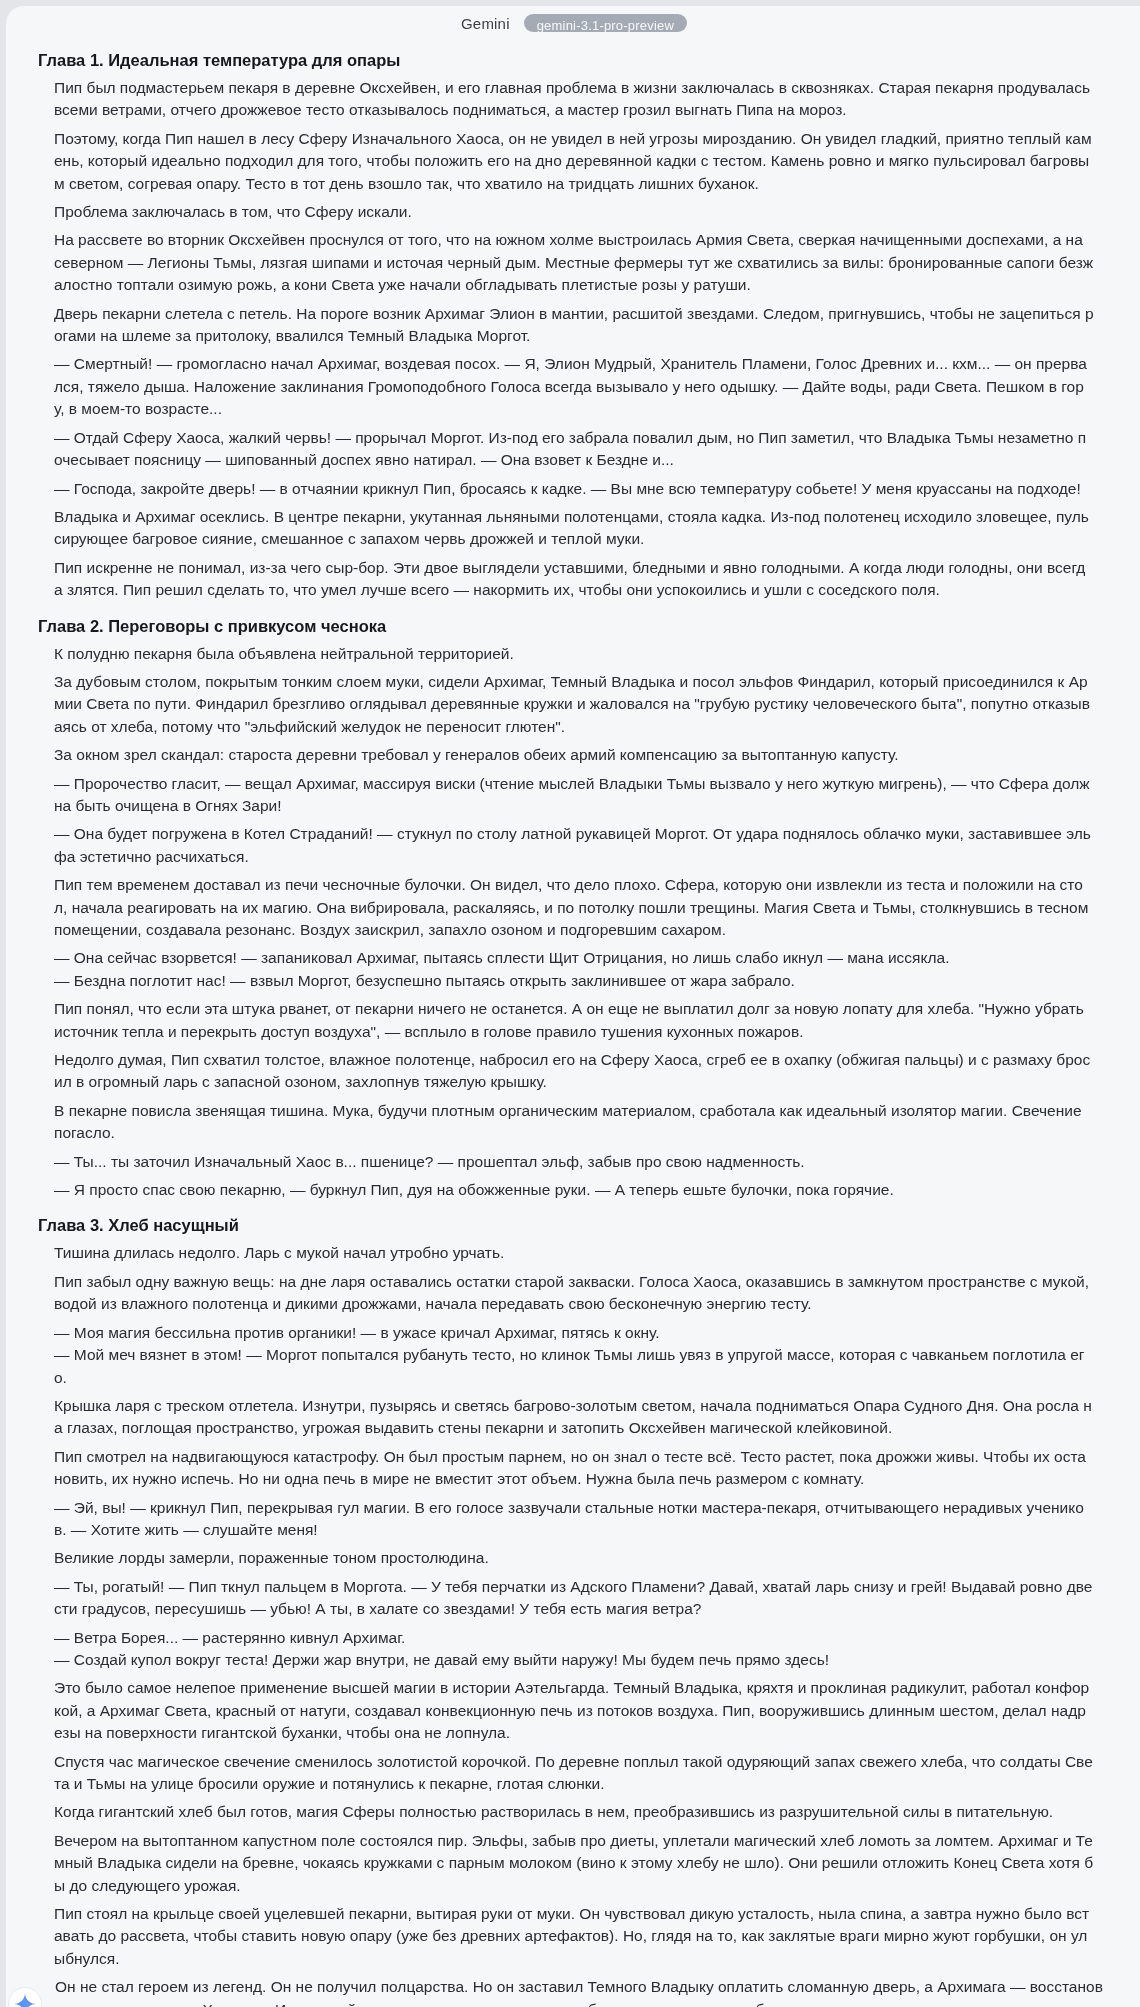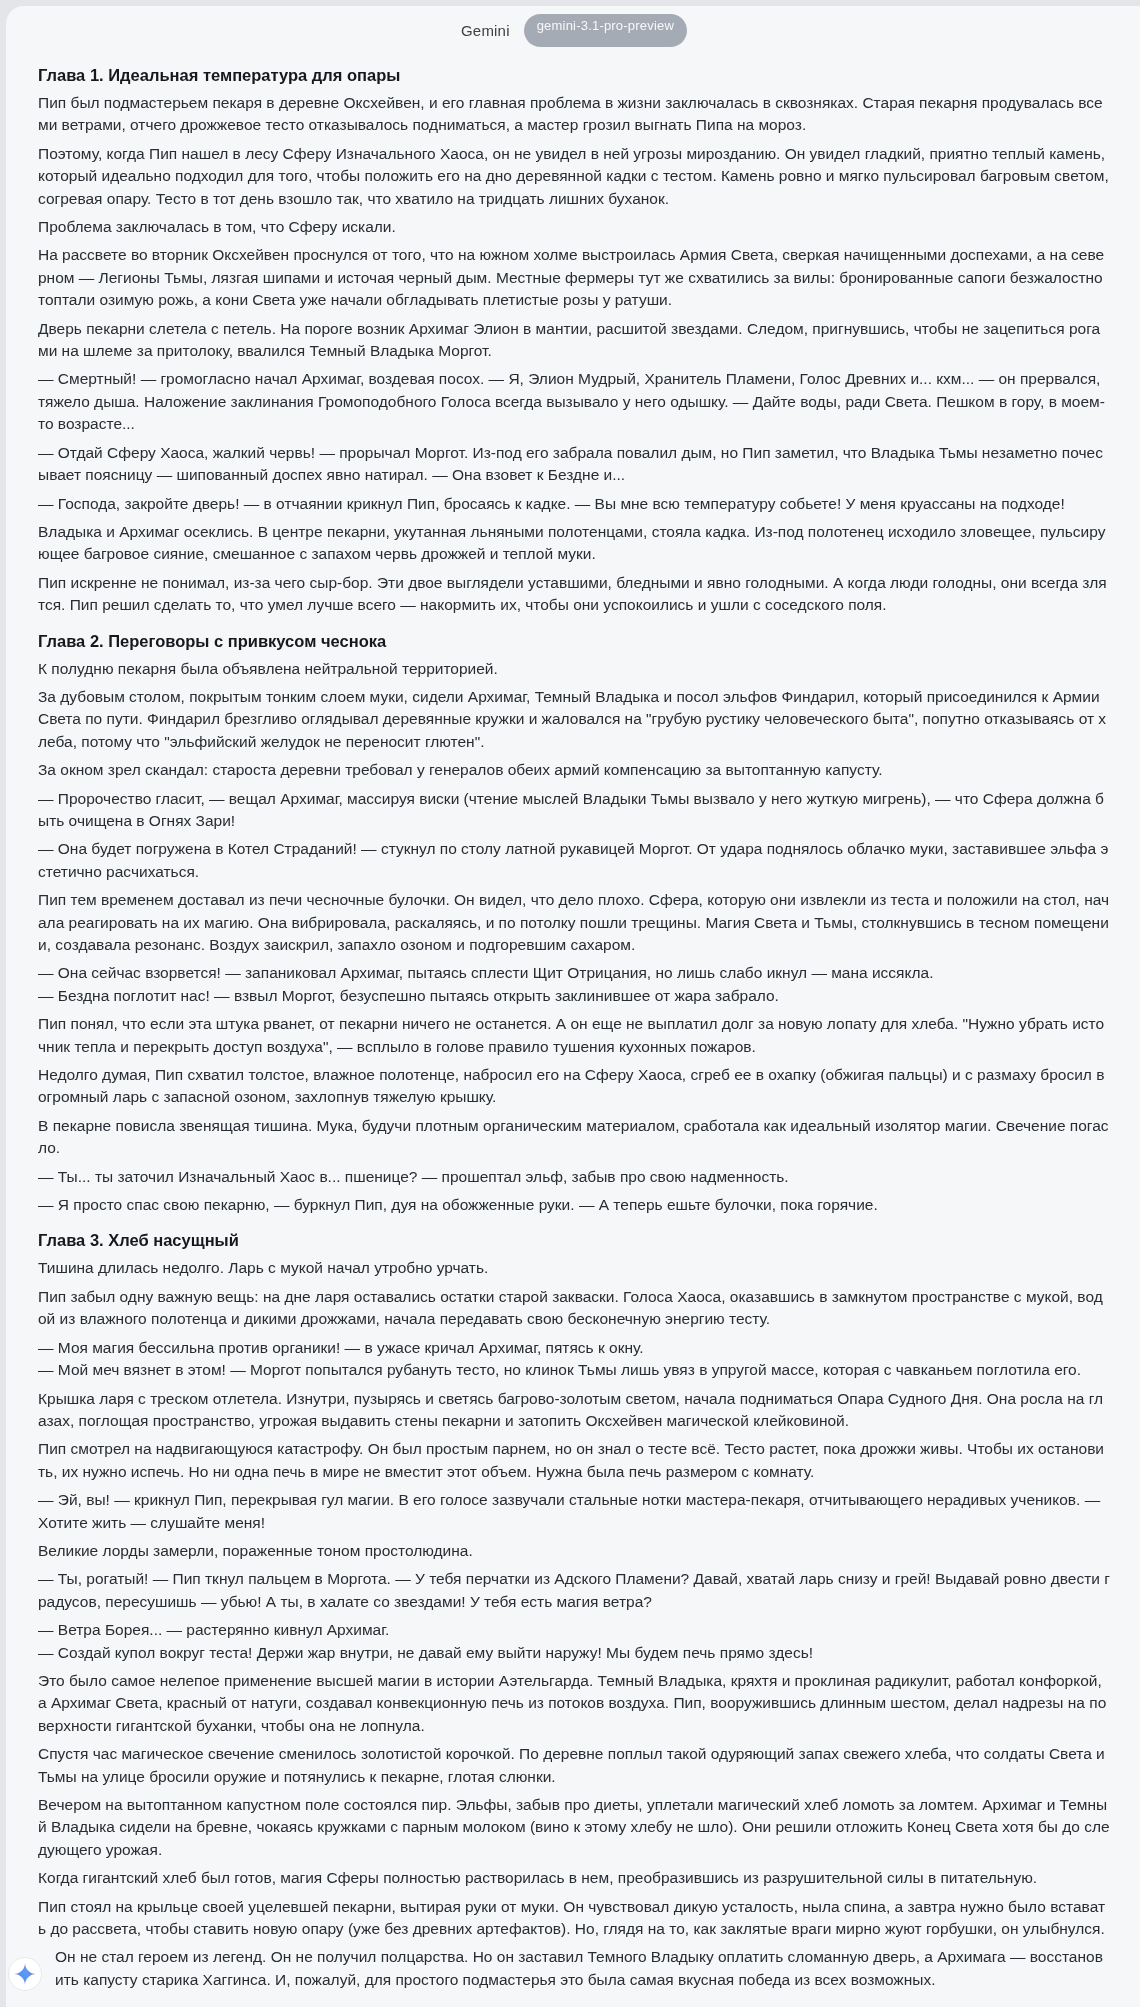--- a/index.html
+++ b/index.html
@@ -35,36 +35,36 @@
   .app-label {
     font-size: 15px;
     color: #3c4148;
     letter-spacing: 0.2px;
   }
   .model-badge {
     background: #a5abb5;
     color: #f7f8fa;
     font-size: 13px;
     line-height: 1;
-    padding: 5px 13px 15px 13px;
+    padding: 5px 13px 0 13px;
     border-radius: 999px;
     letter-spacing: 0.2px;
   }
   .chapter-heading {
     font-size: 16.5px;
     font-weight: 700;
     color: #15181d;
     margin: 13px 0 5px 0;
     line-height: 22px;
   }
   .para {
     font-size: 15.5px;
     color: #282c33;
     line-height: 22.4px;
-    margin: 6px 0;
+    margin: 6px 16px;
     word-break: break-all;
     white-space: pre-line;
   }
   .final-row {
     display: flex;
     align-items: flex-end;
     gap: 13px;
     margin-left: -30px;
     margin-top: 6px;
   }
@@ -129,22 +129,22 @@
 — Мой меч вязнет в этом! — Моргот попытался рубануть тесто, но клинок Тьмы лишь увяз в упругой массе, которая с чавканьем поглотила его.</p>
       <p class="para">Крышка ларя с треском отлетела. Изнутри, пузырясь и светясь багрово-золотым светом, начала подниматься Опара Судного Дня. Она росла на глазах, поглощая пространство, угрожая выдавить стены пекарни и затопить Оксхейвен магической клейковиной.</p>
       <p class="para">Пип смотрел на надвигающуюся катастрофу. Он был простым парнем, но он знал о тесте всё. Тесто растет, пока дрожжи живы. Чтобы их остановить, их нужно испечь. Но ни одна печь в мире не вместит этот объем. Нужна была печь размером с комнату.</p>
       <p class="para">— Эй, вы! — крикнул Пип, перекрывая гул магии. В его голосе зазвучали стальные нотки мастера-пекаря, отчитывающего нерадивых учеников. — Хотите жить — слушайте меня!</p>
       <p class="para">Великие лорды замерли, пораженные тоном простолюдина.</p>
       <p class="para">— Ты, рогатый! — Пип ткнул пальцем в Моргота. — У тебя перчатки из Адского Пламени? Давай, хватай ларь снизу и грей! Выдавай ровно двести градусов, пересушишь — убью! А ты, в халате со звездами! У тебя есть магия ветра?</p>
       <p class="para">— Ветра Борея... — растерянно кивнул Архимаг.
 — Создай купол вокруг теста! Держи жар внутри, не давай ему выйти наружу! Мы будем печь прямо здесь!</p>
       <p class="para">Это было самое нелепое применение высшей магии в истории Аэтельгарда. Темный Владыка, кряхтя и проклиная радикулит, работал конфоркой, а Архимаг Света, красный от натуги, создавал конвекционную печь из потоков воздуха. Пип, вооружившись длинным шестом, делал надрезы на поверхности гигантской буханки, чтобы она не лопнула.</p>
       <p class="para">Спустя час магическое свечение сменилось золотистой корочкой. По деревне поплыл такой одуряющий запах свежего хлеба, что солдаты Света и Тьмы на улице бросили оружие и потянулись к пекарне, глотая слюнки.</p>
+      <p class="para">Когда гигантский хлеб был готов, магия Сферы полностью растворилась в нем, преобразившись из разрушительной силы в питательную.</p>
       <p class="para">Вечером на вытоптанном капустном поле состоялся пир. Эльфы, забыв про диеты, уплетали магический хлеб ломоть за ломтем. Архимаг и Темный Владыка сидели на бревне, чокаясь кружками с парным молоком (вино к этому хлебу не шло). Они решили отложить Конец Света хотя бы до следующего урожая.</p>
-      <p class="para">Когда гигантский хлеб был готов, магия Сферы полностью растворилась в нем, преобразившись из разрушительной силы в питательную.</p>
       <p class="para">Пип стоял на крыльце своей уцелевшей пекарни, вытирая руки от муки. Он чувствовал дикую усталость, ныла спина, а завтра нужно было вставать до рассвета, чтобы ставить новую опару (уже без древних артефактов). Но, глядя на то, как заклятые враги мирно жуют горбушки, он улыбнулся.</p>
     </div>
 
   <div class="final-row">
     <div class="avatar-circle">
       <svg width="22" height="22" viewBox="0 0 24 24" aria-hidden="true">
         <defs>
           <linearGradient id="sparkGrad" x1="0%" y1="80%" x2="100%" y2="20%">
             <stop offset="0%" stop-color="#4e82ee"></stop>
             <stop offset="55%" stop-color="#5a9cf5"></stop>

